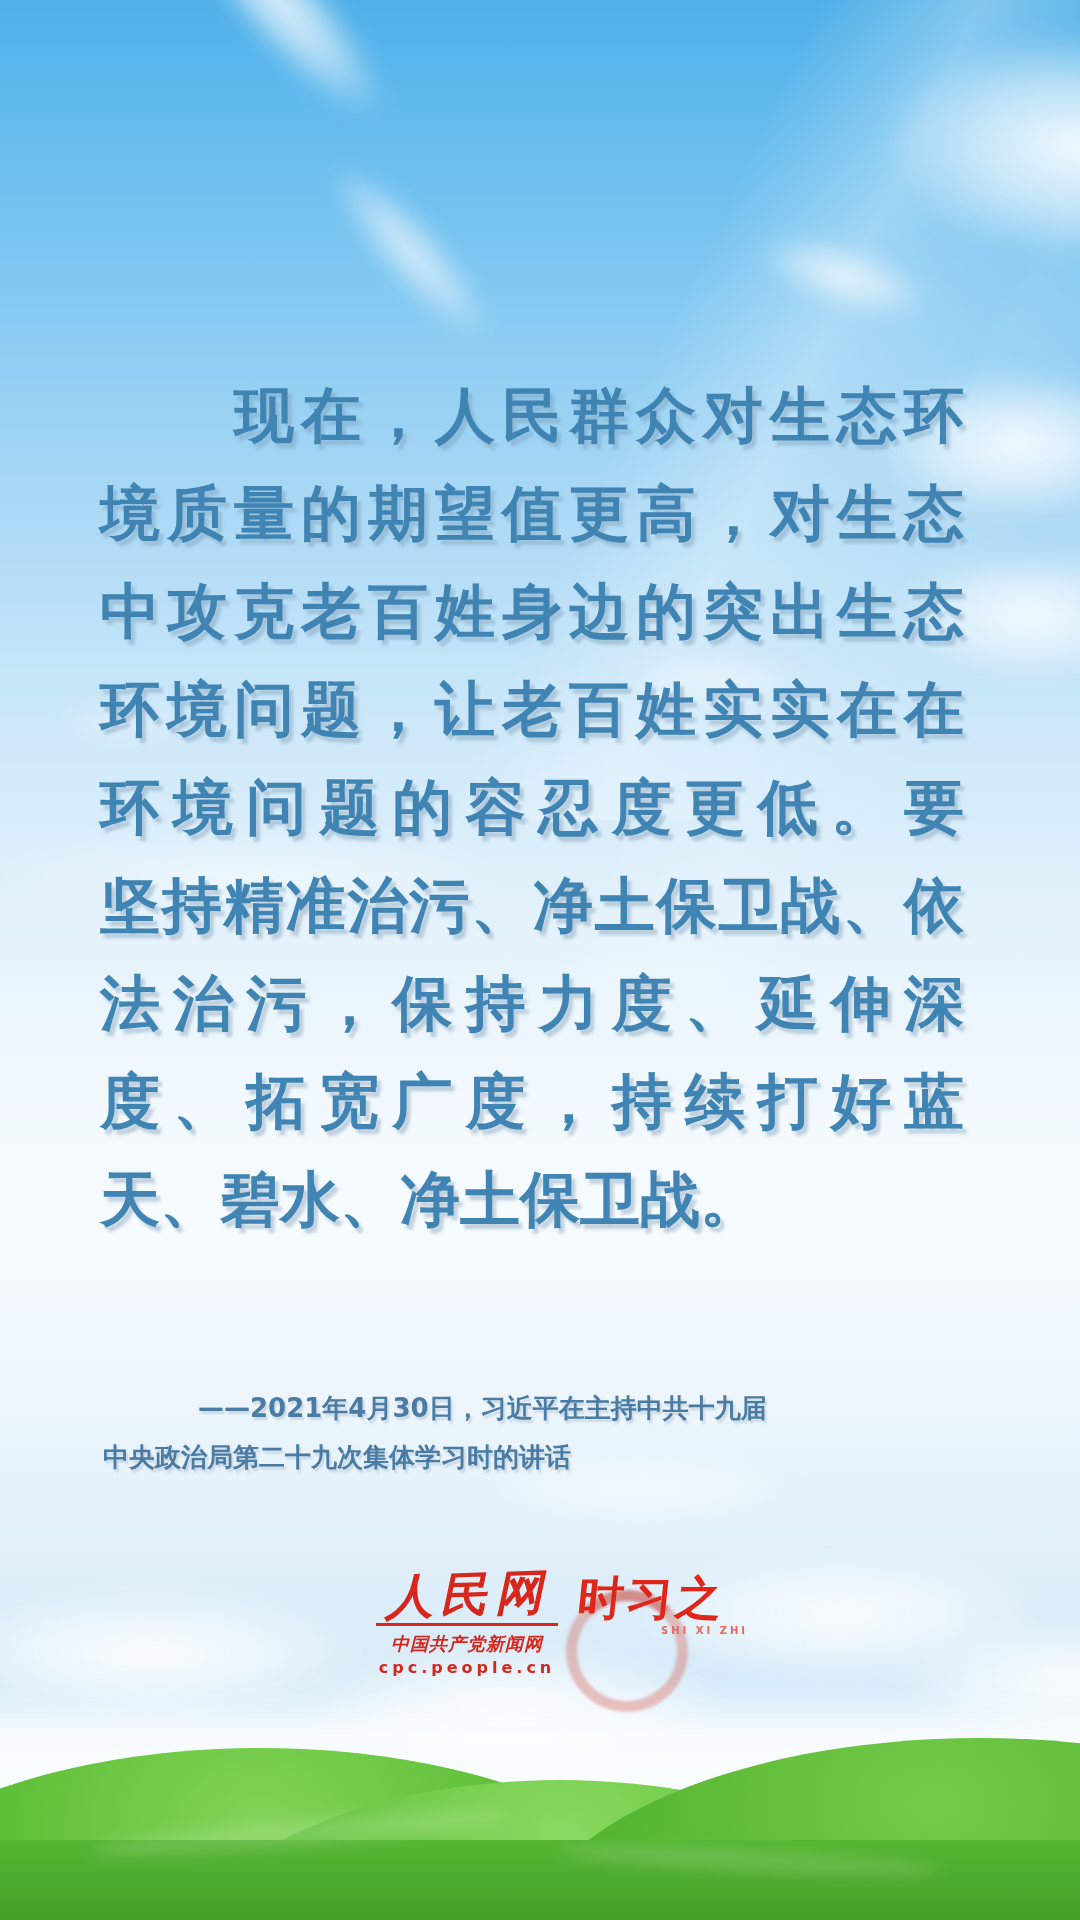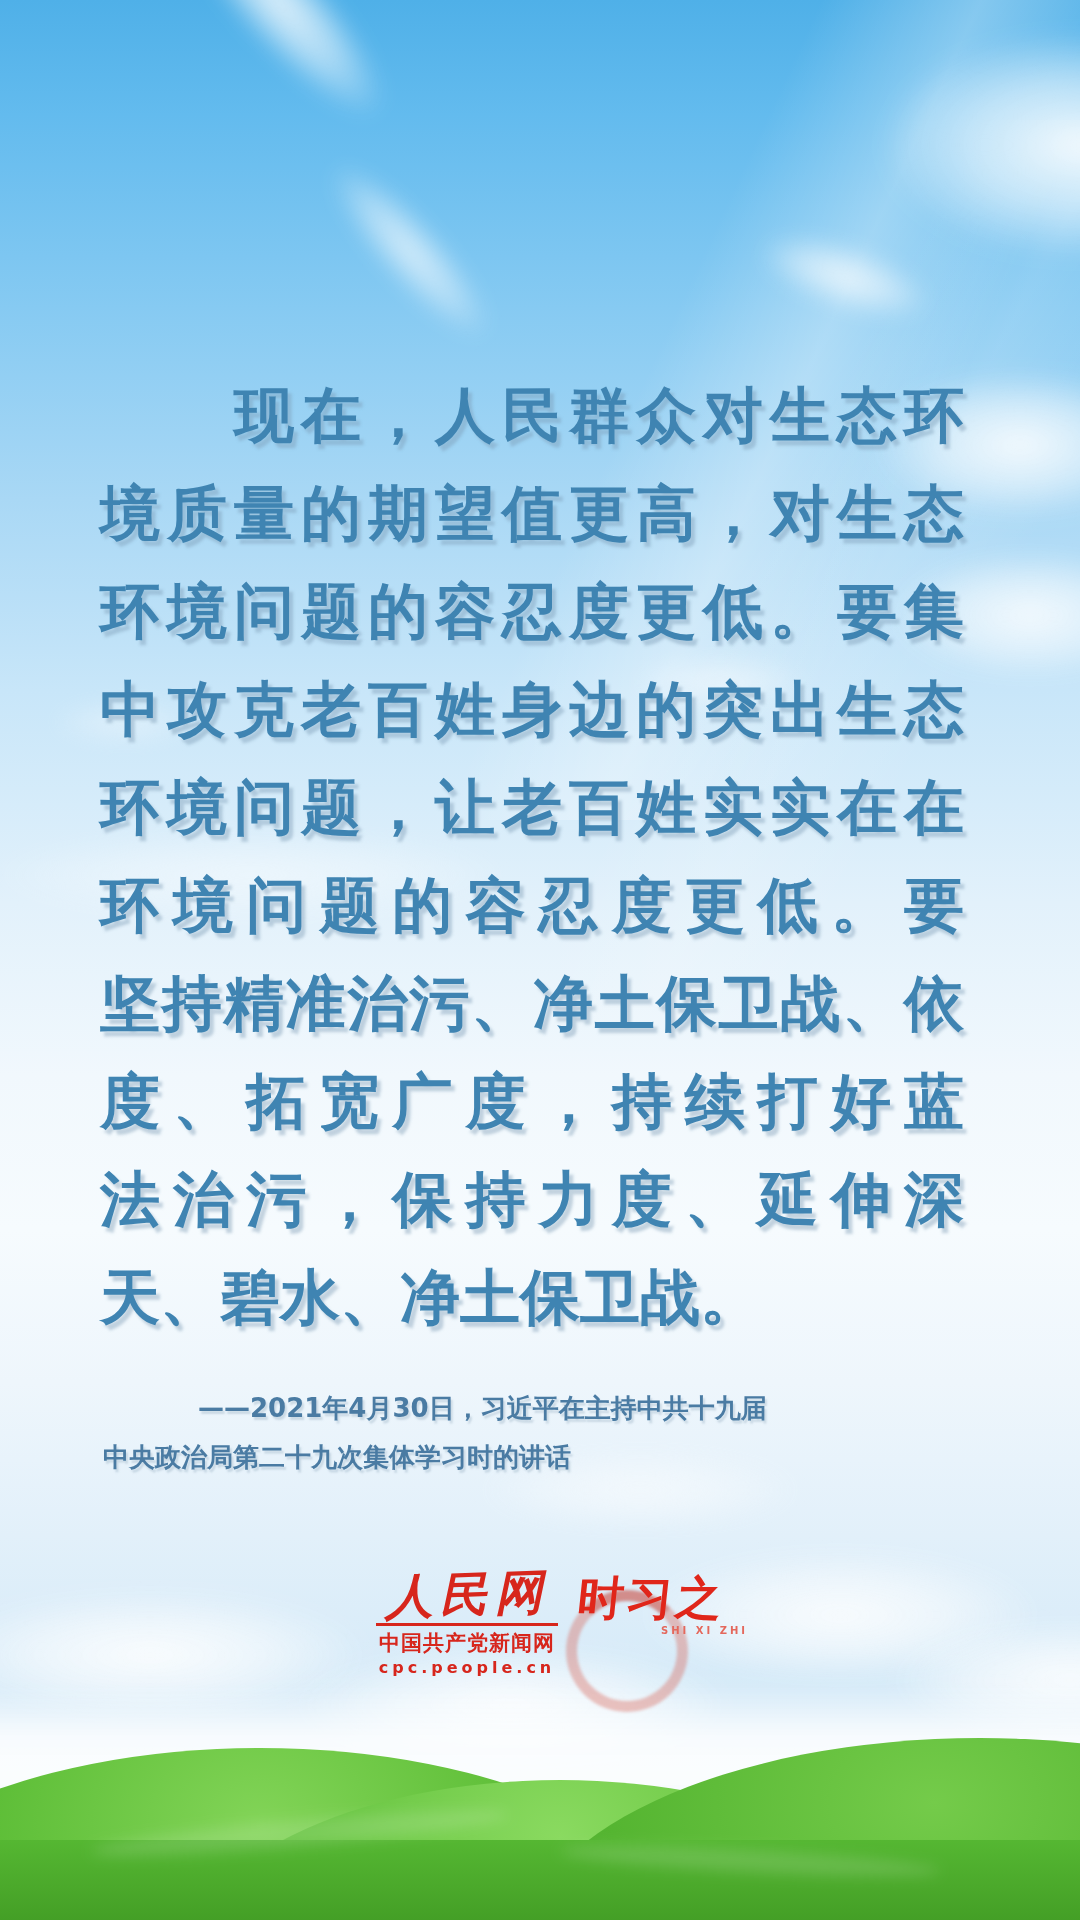--- a/index.html
+++ b/index.html
@@ -61,21 +61,21 @@
   .attribution{position:absolute;left:103px;top:1384px;width:880px;z-index:3;
     font-size:26px;line-height:49px;font-weight:700;color:#4a7ba3;
     text-shadow:2px 3px 2px rgba(140,165,185,.35);}
   .attr-line1{text-indent:95px;}
   
   .footer{position:absolute;left:0;top:1560px;width:1080px;height:130px;z-index:4;}
   .people-logo{position:absolute;left:352px;top:8px;width:230px;text-align:center;}
   .people-wordmark{font-size:48px;line-height:52px;font-weight:700;font-style:italic;
     letter-spacing:7px;color:#d7261c;transform:rotate(-2deg);}
   .logo-rule{width:182px;height:3px;background:#d7261c;margin:3px auto 4px auto;}
-  .cpc-name{font-size:21px;line-height:27px;font-weight:700;letter-spacing:1px;color:#d7261c;}
+  .cpc-name{font-size:18px;line-height:27px;font-weight:700;letter-spacing:1px;color:#d7261c;font-style:italic;}
   .cpc-url{font-size:16px;line-height:21px;font-weight:700;letter-spacing:4px;color:#d7261c;}
   .shixizhi-logo{position:absolute;left:578px;top:12px;width:170px;height:110px;}
   .brush-ring{position:absolute;left:-12px;top:18px;width:100px;height:100px;border-radius:50%;
     border:11px solid rgba(216,100,88,.38);border-top-color:rgba(200,62,50,.55);
     filter:blur(1.5px);}
   .shixizhi-wordmark{position:relative;z-index:1;font-size:46px;line-height:52px;font-weight:700;
     color:#e0261a;letter-spacing:3px;transform:skewX(-6deg);white-space:nowrap;}
   .shixizhi-latin{position:relative;z-index:1;margin-left:62px;margin-top:1px;
     font-size:10px;font-weight:700;letter-spacing:3px;color:#e4685c;text-align:right;}
 </style>
@@ -108,27 +108,26 @@
     <div class="hill hill-mid"></div>
     <div class="hill hill-right"></div>
     <div class="grass-base"></div>
     <div class="streak s1"></div>
     <div class="streak s2"></div>
   </div>
 
   <div class="quote">
     <div class="quote-line">　　现在，人民群众对生态环</div>
     <div class="quote-line">境质量的期望值更高，对生态</div>
-    <div class="quote-line">环境问题的容忍度更低。要集</div>
     <div class="quote-line">中攻克老百姓身边的突出生态</div>
     <div class="quote-line">环境问题，让老百姓实实在在</div>
     <div class="quote-line">环境问题的容忍度更低。要</div>
     <div class="quote-line">坚持精准治污、净土保卫战、依</div>
+    <div class="quote-line">法治污，保持力度、延伸深</div>
     <div class="quote-line">度、拓宽广度，持续打好蓝</div>
-    <div class="quote-line">法治污，保持力度、延伸深</div>
     <div class="quote-line last">天、碧水、净土保卫战。</div>
   </div>
 
   <div class="attribution">
     <div class="attr-line1">——2021年4月30日，习近平在主持中共十九届</div>
     <div class="attr-line2">中央政治局第二十九次集体学习时的讲话</div>
   </div>
 
   <div class="footer">
     <div class="people-logo">

